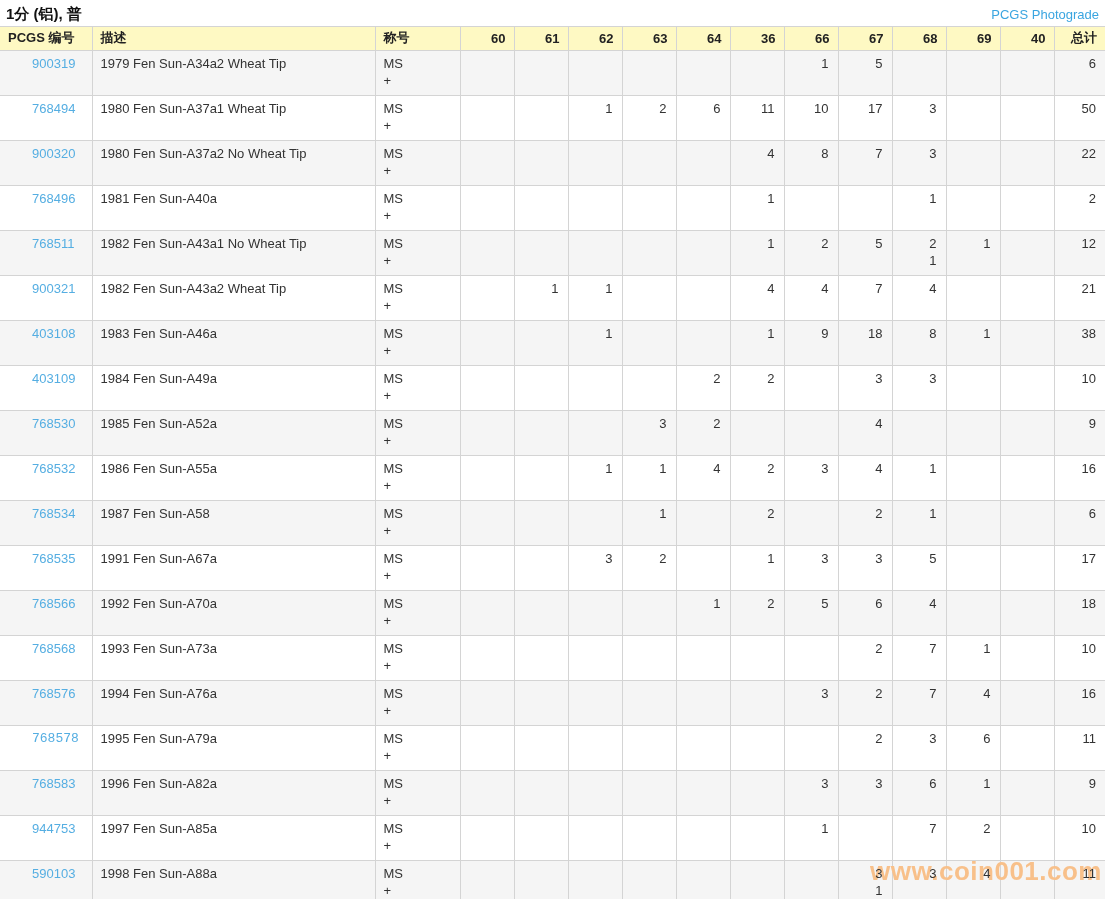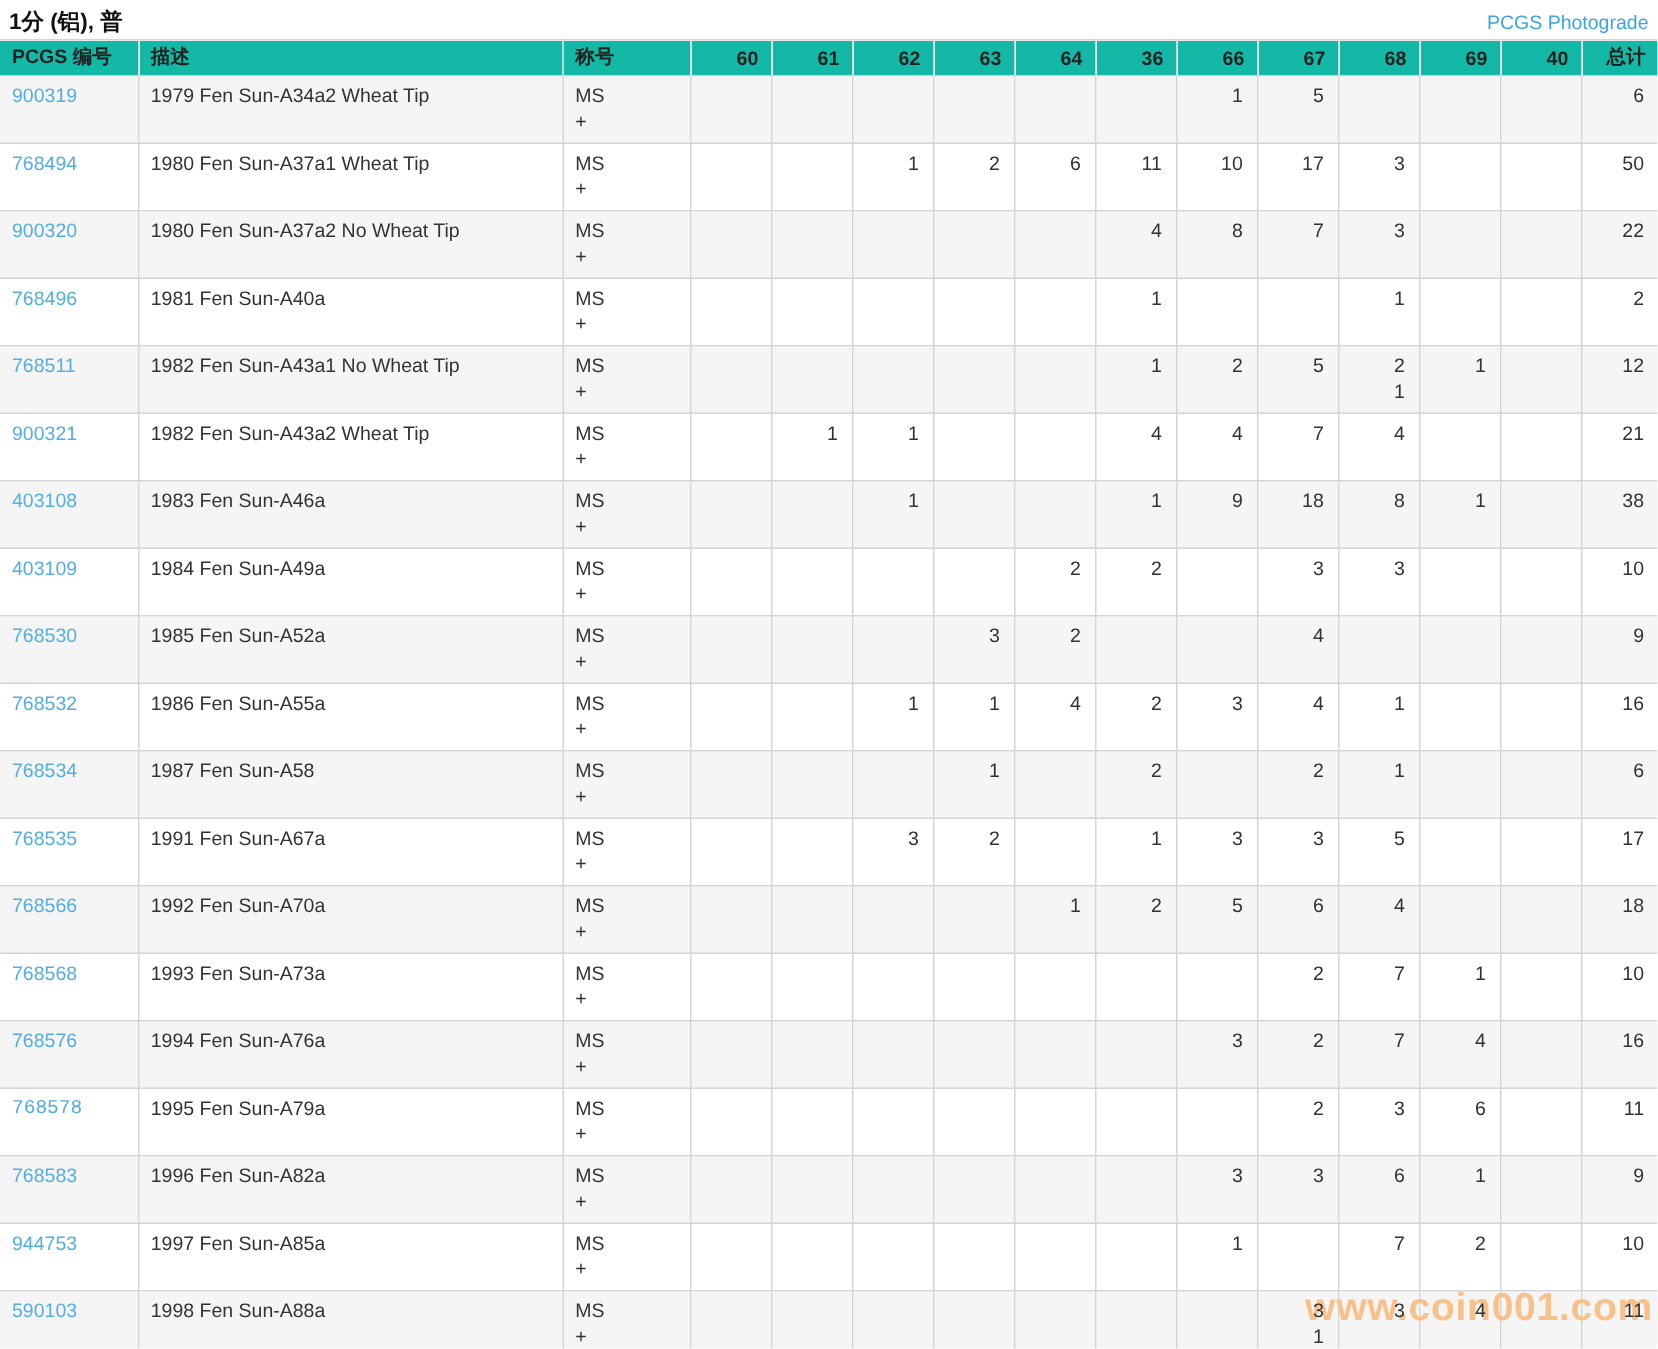--- a/index.html
+++ b/index.html
@@ -16,32 +16,32 @@
   .photograde-link { font-size:13px; color:#3aa5e0; text-decoration:none; }
   table {
     width:1105px; table-layout:fixed; border-collapse:collapse;
     border-bottom:2px solid #222;
   }
   th, td { border:1px solid #d4d4d4; overflow:hidden; }
   th:first-child, td:first-child { border-left:0; }
   th:last-child, td:last-child { border-right:0; }
   thead th {
     font-size:13px; font-weight:bold; color:#222; text-align:left;
-    height:22px; padding:2px 8px 3px 8px; background:#14b8a6; white-space:nowrap;
+    height:22px; padding:2px 8px 3px 8px; background:#fef9c3; white-space:nowrap;
   }
   thead th.num { text-align:right; }
   tbody td {
     font-size:13px; color:#333; vertical-align:top;
     height:45px; padding:4px 8px; white-space:nowrap;
   }
   tbody tr:last-child td { height:37px; }
   tbody td.num { text-align:right; padding-right:9px; }
   tbody tr:nth-child(odd) { background:#f5f5f5; }
   .ln { line-height:17px; min-height:17px; position:relative; z-index:2; }
-  a.pcgs { color:#55aee2; text-decoration:none; }
+  a.pcgs { color:#55aee2; text-decoration:none;margin-left:24px; }
   .watermark {
     position:absolute; top:856px; right:3px; z-index:1;
     font-size:26px; font-weight:bold; color:#f8c08a; letter-spacing:0.5px;
   }
 </style>
 </head>
 <body>
 
 <div class="topbar">
   <span class="page-title">1分 (铝), 普</span>

